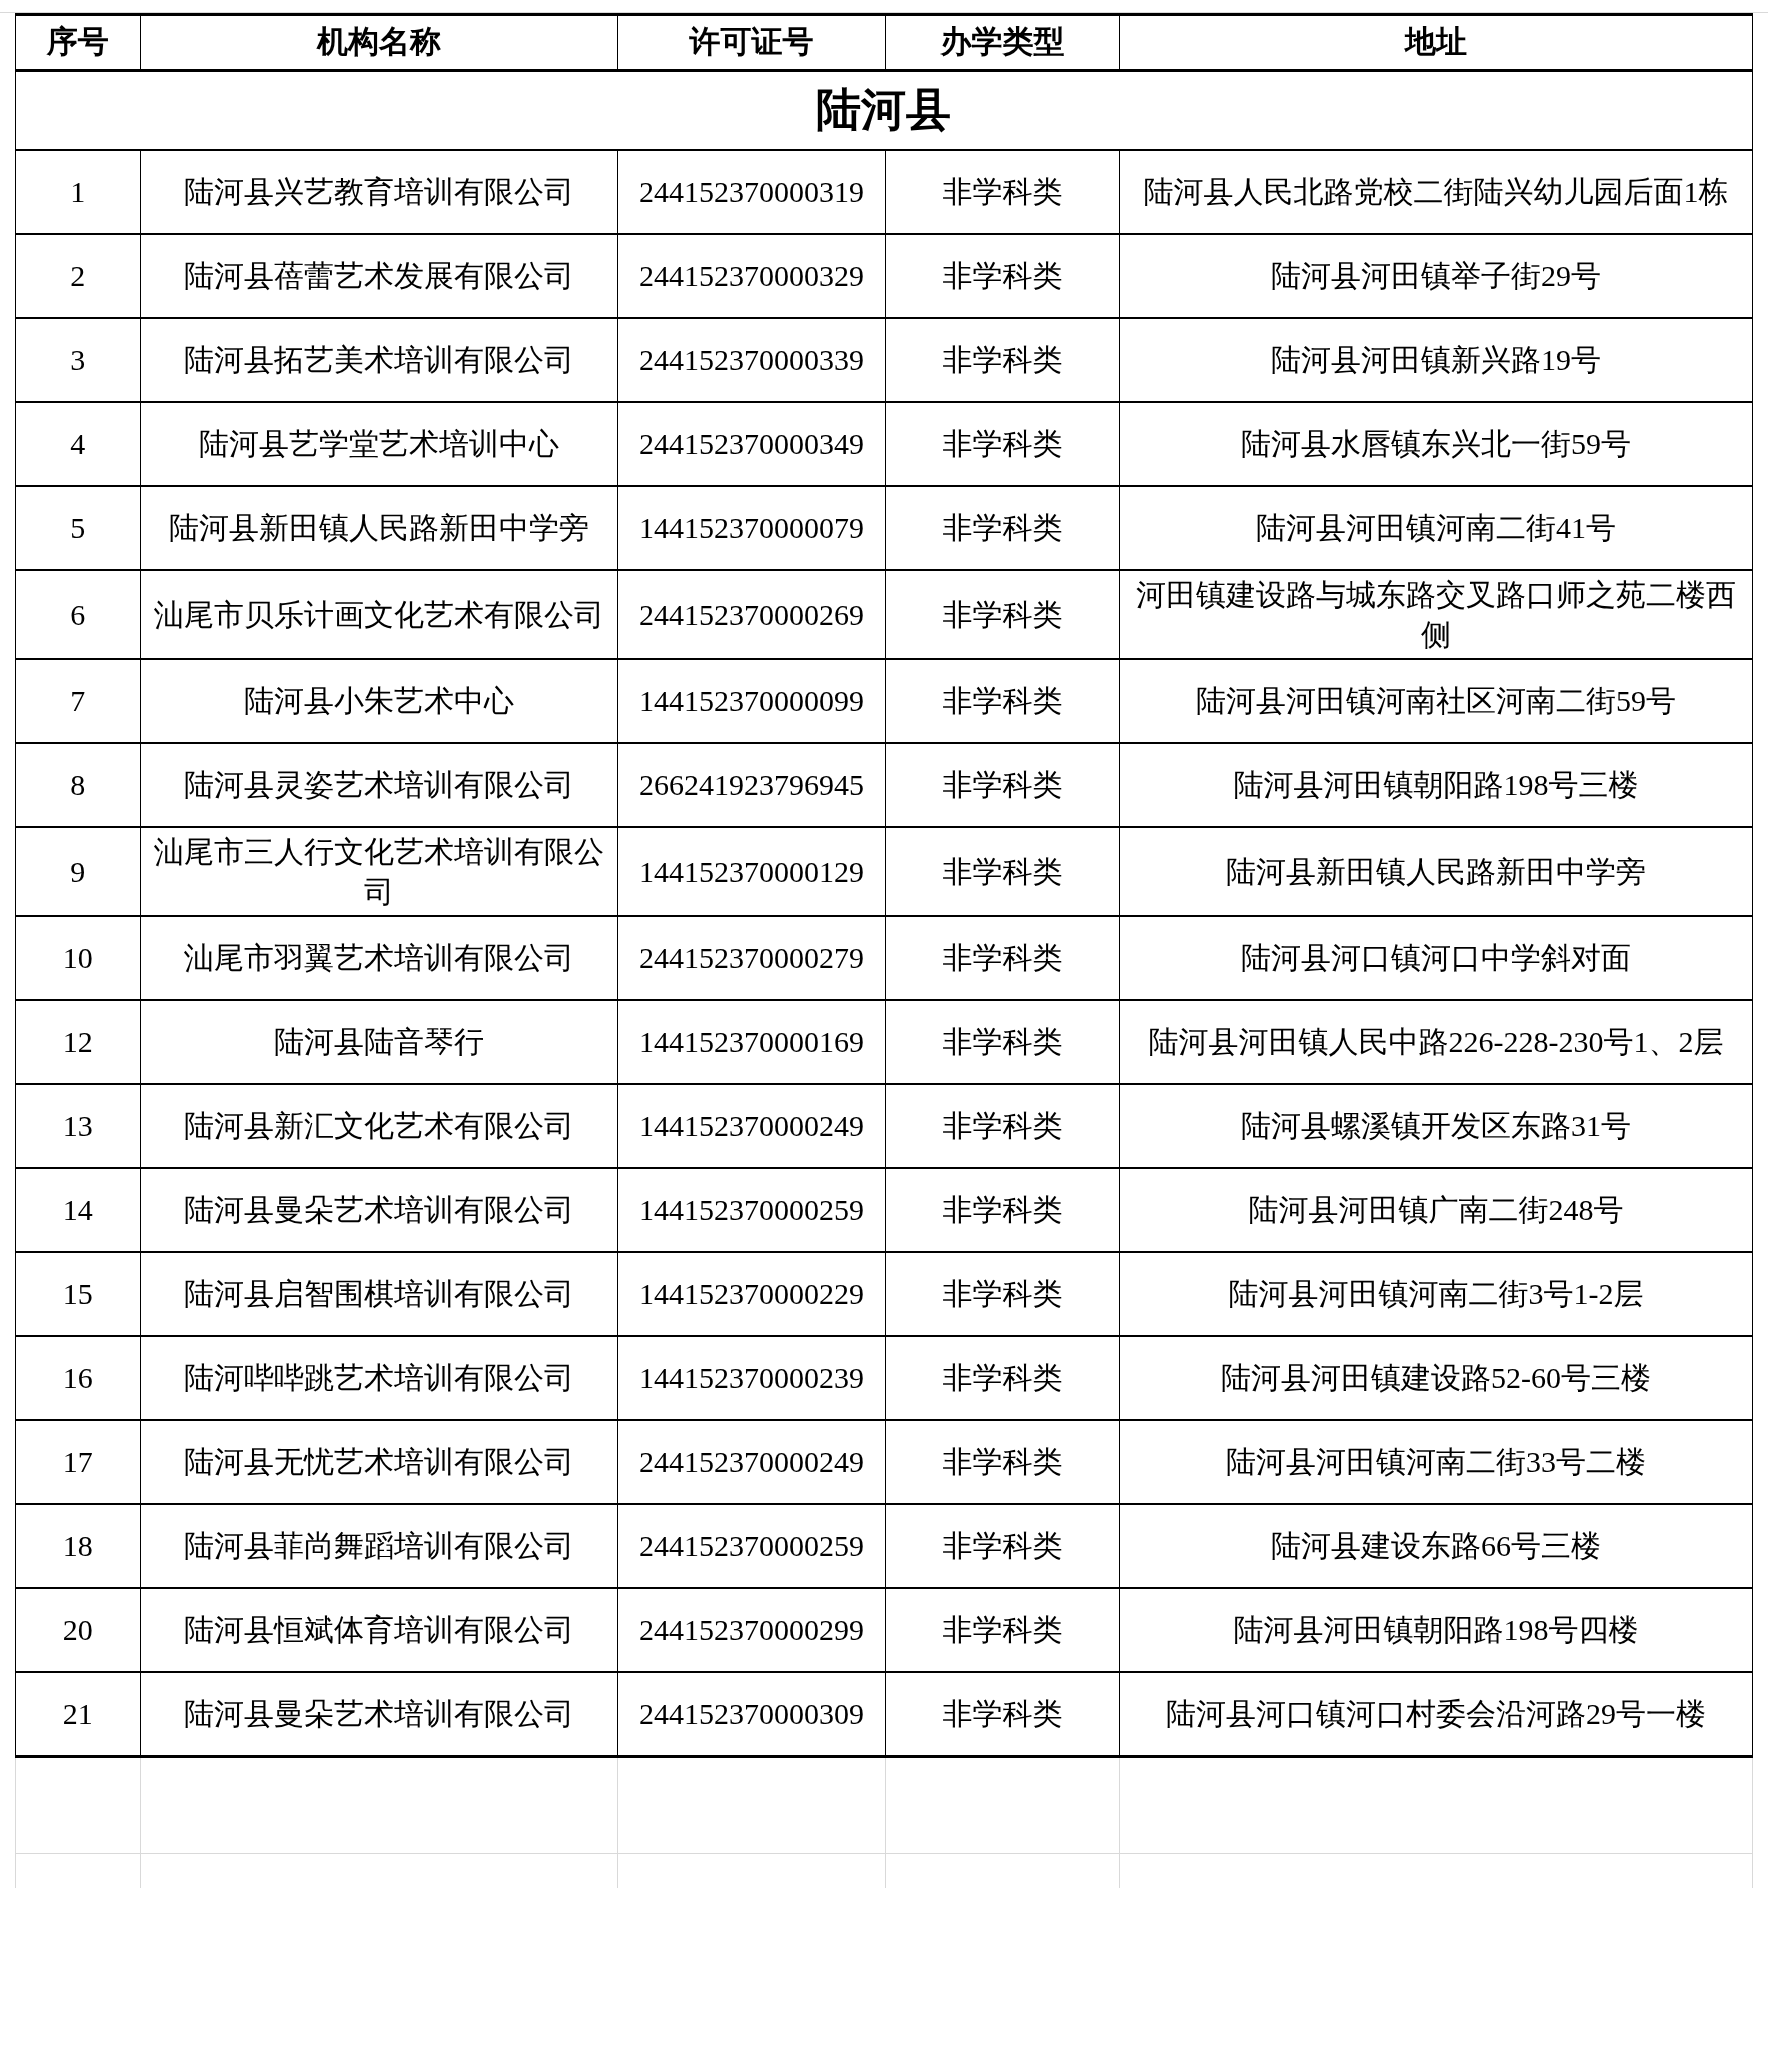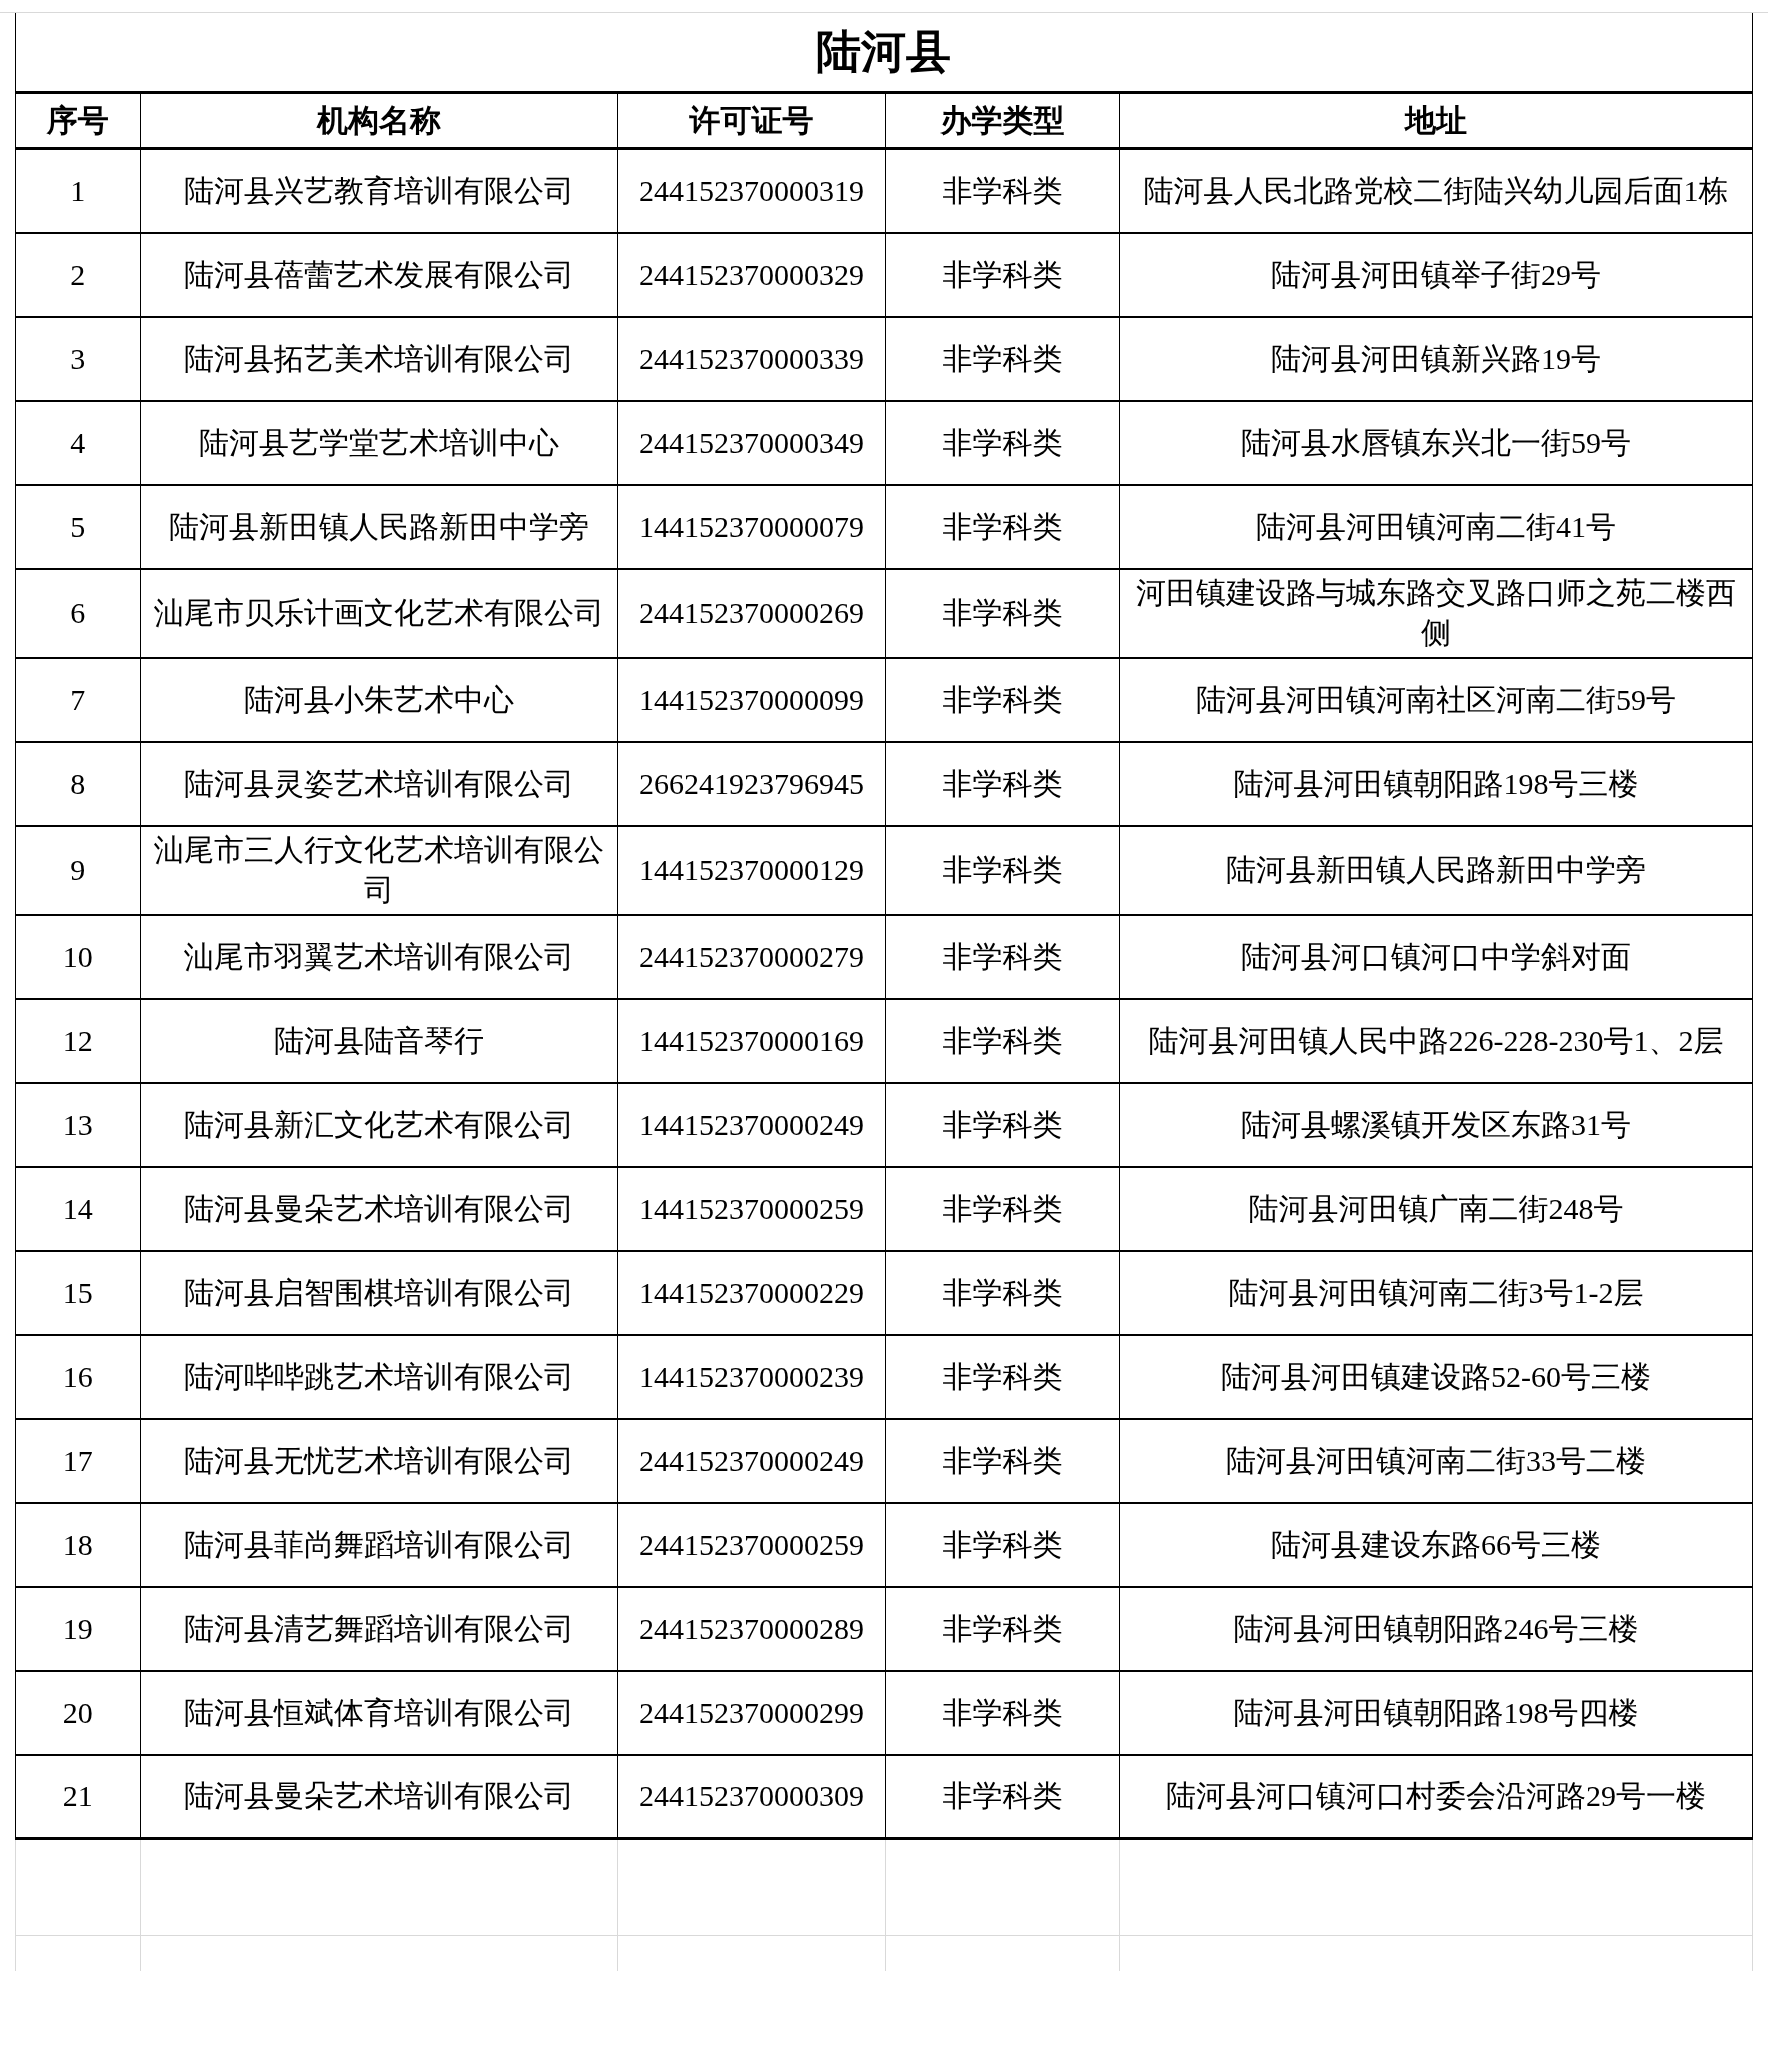--- a/index.html
+++ b/index.html
@@ -94,29 +94,29 @@
   <table class="inst-table">
     <colgroup>
       <col class="c1">
         <col class="c2">
         <col class="c3">
         <col class="c4">
         <col class="c5">
     </colgroup>
     <thead>
       <tr>
-        <td class="title-cell" colspan="5">陆河县</td>
-      </tr>
-      <tr>
         <th class="head-cell">序号</th>
         <th class="head-cell">机构名称</th>
         <th class="head-cell">许可证号</th>
         <th class="head-cell">办学类型</th>
         <th class="head-cell">地址</th>
       </tr>
+      <tr>
+        <td class="title-cell" colspan="5">陆河县</td>
+      </tr>
     </thead>
     <tbody>
 
   <tr class="data-row">
     <td class="data-cell">1</td>
     <td class="data-cell">陆河县兴艺教育培训有限公司</td>
     <td class="data-cell">244152370000319</td>
     <td class="data-cell">非学科类</td>
     <td class="data-cell">陆河县人民北路党校二街陆兴幼儿园后面1栋</td>
   </tr>
@@ -243,27 +243,20 @@
   </tr>
 
   <tr class="data-row">
     <td class="data-cell">18</td>
     <td class="data-cell">陆河县菲尚舞蹈培训有限公司</td>
     <td class="data-cell">244152370000259</td>
     <td class="data-cell">非学科类</td>
     <td class="data-cell">陆河县建设东路66号三楼</td>
   </tr>
 
-  <tr class="data-row">
-    <td class="data-cell">19</td>
-    <td class="data-cell">陆河县清艺舞蹈培训有限公司</td>
-    <td class="data-cell">244152370000289</td>
-    <td class="data-cell">非学科类</td>
-    <td class="data-cell">陆河县河田镇朝阳路246号三楼</td>
-  </tr>
 
   <tr class="data-row">
     <td class="data-cell">20</td>
     <td class="data-cell">陆河县恒斌体育培训有限公司</td>
     <td class="data-cell">244152370000299</td>
     <td class="data-cell">非学科类</td>
     <td class="data-cell">陆河县河田镇朝阳路198号四楼</td>
   </tr>
 
   <tr class="data-row">

